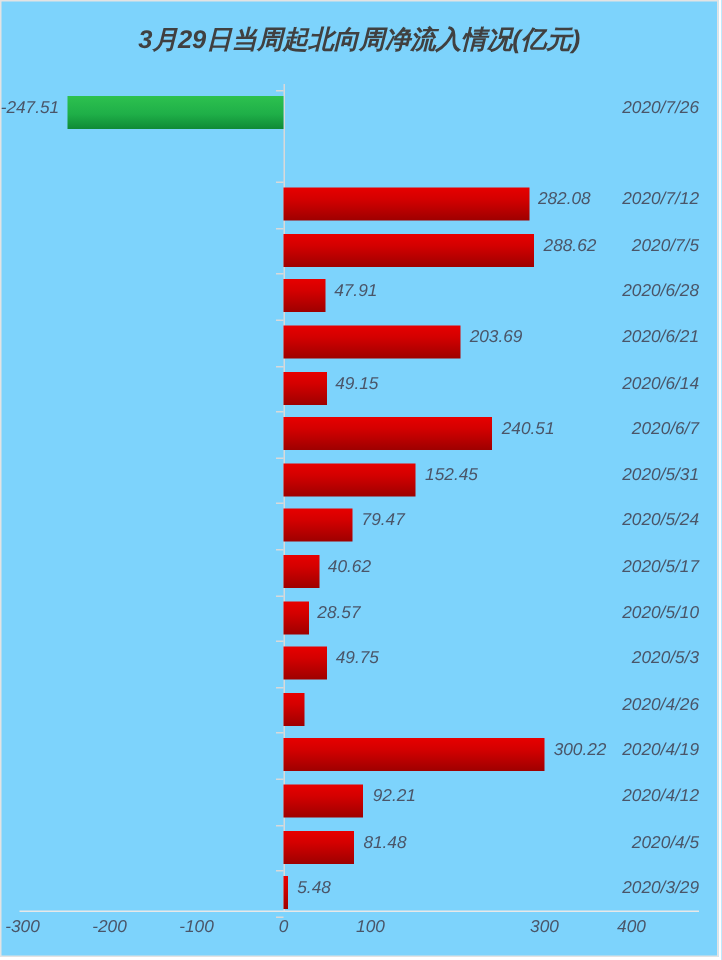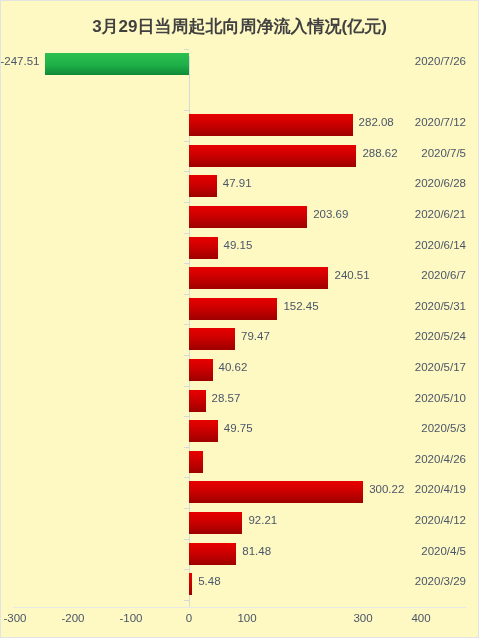--- a/index.html
+++ b/index.html
@@ -7,36 +7,37 @@
     width:481px;height:640px;
     background:#ffffff;
     font-family:"Liberation Sans","DejaVu Sans",sans-serif;
     overflow:hidden;
   }
   #chart-frame{
     position:relative;
     width:479px;height:638px;
     border:1px solid #e3e3e3;
     box-sizing:border-box;
-    background:#fef9c3;
+    background:#7dd3fc;
+    font-style:italic;
   }
   #chart-title{
     position:absolute;
     left:0;right:0;top:14px;
     text-align:center;
     font-size:17px;
     font-weight:bold;
     color:#404040;
     letter-spacing:0px;
     white-space:nowrap;
   }
   
   #plot{
     position:absolute;
-    left:0;top:46px;
+    left:0;top:57px;
     width:411px;height:550px;
   }
   .row{
     position:absolute;
     left:0;width:479px;
     height:30px;
   }
   .bar{
     position:absolute;
     top:4px;

